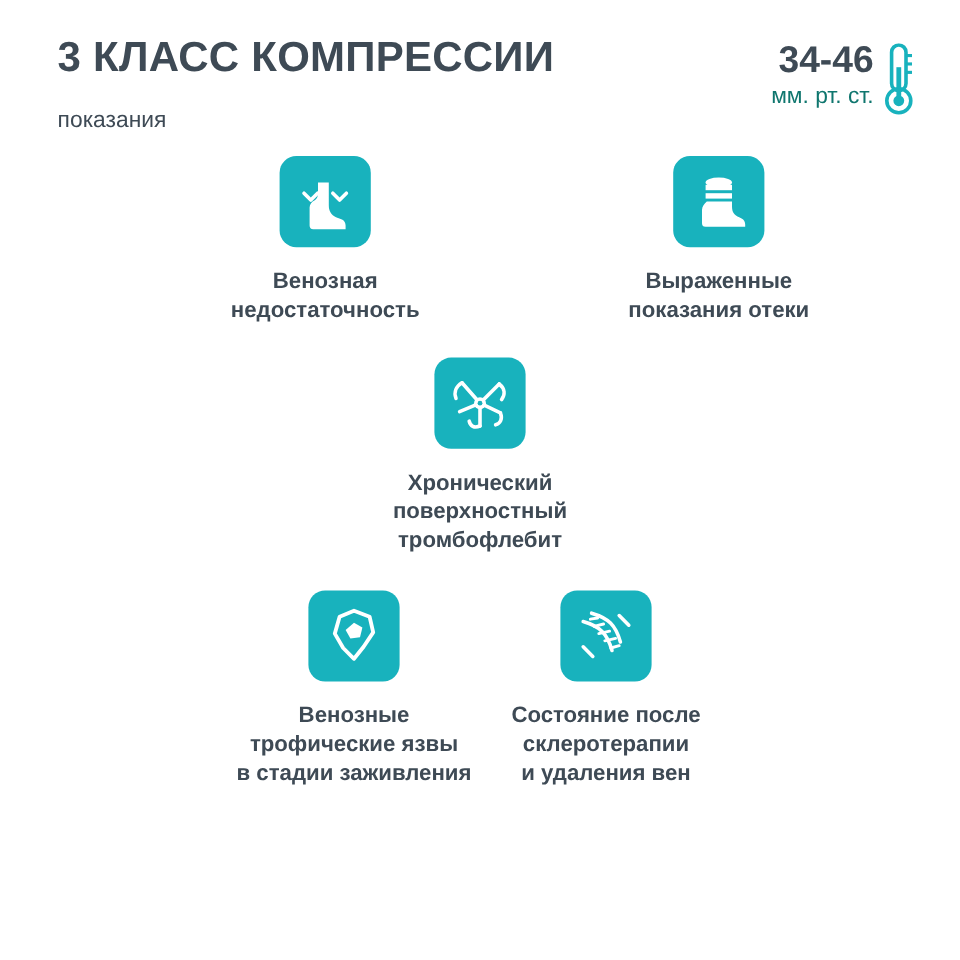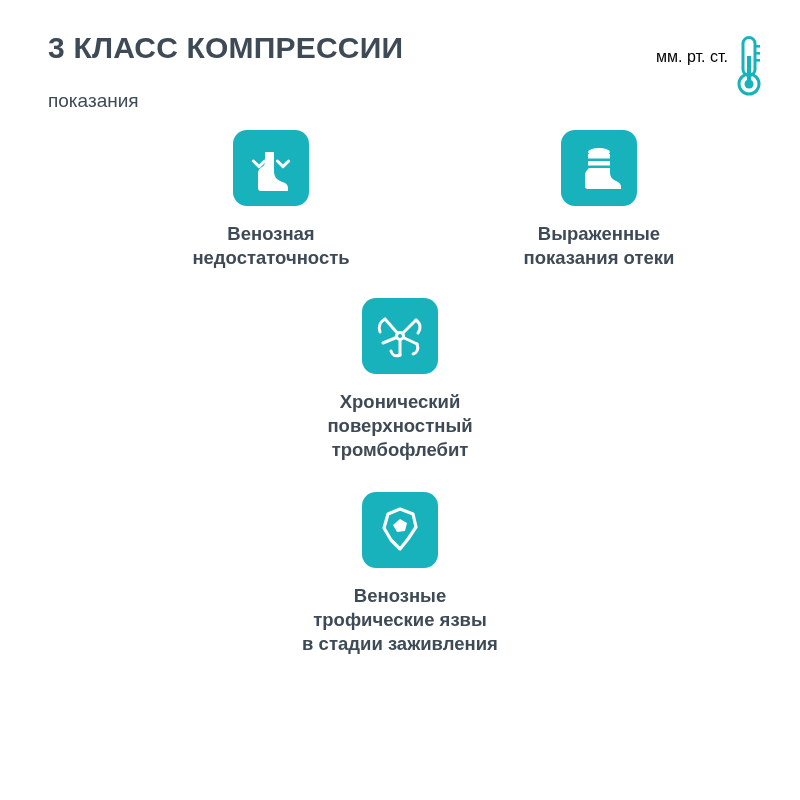--- a/index.html
+++ b/index.html
@@ -24,21 +24,21 @@
     top: 30px;
     right: 38px;
     height: 86px;
   }
   .header-left {
     position: absolute;
     left: 0;
     top: 0;
   }
   .title {
-    font-size: 30px;
+    font-size: 35px;
     font-weight: bold;
     color: #3e4a55;
     letter-spacing: 0.2px;
     line-height: 36px;
     white-space: nowrap;
   }
   .subtitle {
     font-size: 19px;
     font-weight: normal;
     color: #3e4a55;
@@ -57,24 +57,24 @@
     text-align: right;
   }
   .pressure-value {
     font-size: 31px;
     font-weight: bold;
     color: #3e4a55;
     line-height: 36px;
     white-space: nowrap;
   }
   .pressure-unit {
-    font-size: 16px;
-    color: #000000;
+    font-size: 19px;
+    color: #0f766e;
     line-height: 26px;
-    margin-top: 12px;
+    margin-top: 0;
     white-space: nowrap;
   }
   .thermo {
     width: 26px;
     height: 62px;
     position: relative;
     margin-top: 4px;
   }
 
   
@@ -124,20 +124,21 @@
 
 <div class="page">
 
   <div class="header">
     <div class="header-left">
       <div class="title">3 КЛАСС КОМПРЕССИИ</div>
       <div class="subtitle">показания</div>
     </div>
     <div class="header-right">
       <div class="pressure-text">
+        <div class="pressure-value">34-46</div>
         <div class="pressure-unit">мм. рт. ст.</div>
       </div>
       <div class="thermo">
         <svg width="26" height="62" viewBox="0 0 26 62">
           <rect x="7" y="1.5" width="12" height="38" rx="6" fill="none" stroke="#18b2bd" stroke-width="3"></rect>
           <circle cx="13" cy="48" r="10" fill="none" stroke="#18b2bd" stroke-width="3"></circle>
           <circle cx="13" cy="48" r="4.5" fill="#18b2bd"></circle>
           <rect x="11" y="20" width="4" height="26" fill="#18b2bd"></rect>
           <rect x="19" y="9" width="5" height="2.6" fill="#18b2bd"></rect>
           <rect x="19" y="16" width="5" height="2.6" fill="#18b2bd"></rect>
@@ -211,16 +212,30 @@
             <path d="M25 4 l13 5 3 13 -8 12 -8 10 -9-9 -7-12 4-14 z" fill="none" stroke="#ffffff" stroke-width="3.2" stroke-linejoin="round"></path>
             <path d="M25 14 l7 4 -2 8 -8 1 -4-7 z" fill="#ffffff"></path>
           </svg>
         </div>
         <div class="item-label">Венозные
 трофические язвы
 в стадии заживления</div>
       </div>
 
 
+      <div class="item">
+        <div class="icon-badge">
+          <svg width="50" height="50" viewBox="0 0 50 50">
+            <path d="M13 6 c14 4 20 10 24 24" fill="none" stroke="#ffffff" stroke-width="3" stroke-linecap="round"></path>
+            <path d="M6 13 c14 4 20 10 24 24" fill="none" stroke="#ffffff" stroke-width="3" stroke-linecap="round"></path>
+            <path d="M12 11 l6 -1 M15 17 l8 -2 M19 23 l9 -2 M24 29 l9 -2 M29 35 l7 -2" fill="none" stroke="#ffffff" stroke-width="2.4" stroke-linecap="round"></path>
+            <path d="M36 8 l8 8" fill="none" stroke="#ffffff" stroke-width="3" stroke-linecap="round"></path>
+            <path d="M6 34 l8 8" fill="none" stroke="#ffffff" stroke-width="3" stroke-linecap="round"></path>
+          </svg>
+        </div>
+        <div class="item-label">Состояние после
+склеротерапии
+и удаления вен</div>
+      </div>
     </div>
 
   </div>
 </div>
 
 </body></html>

